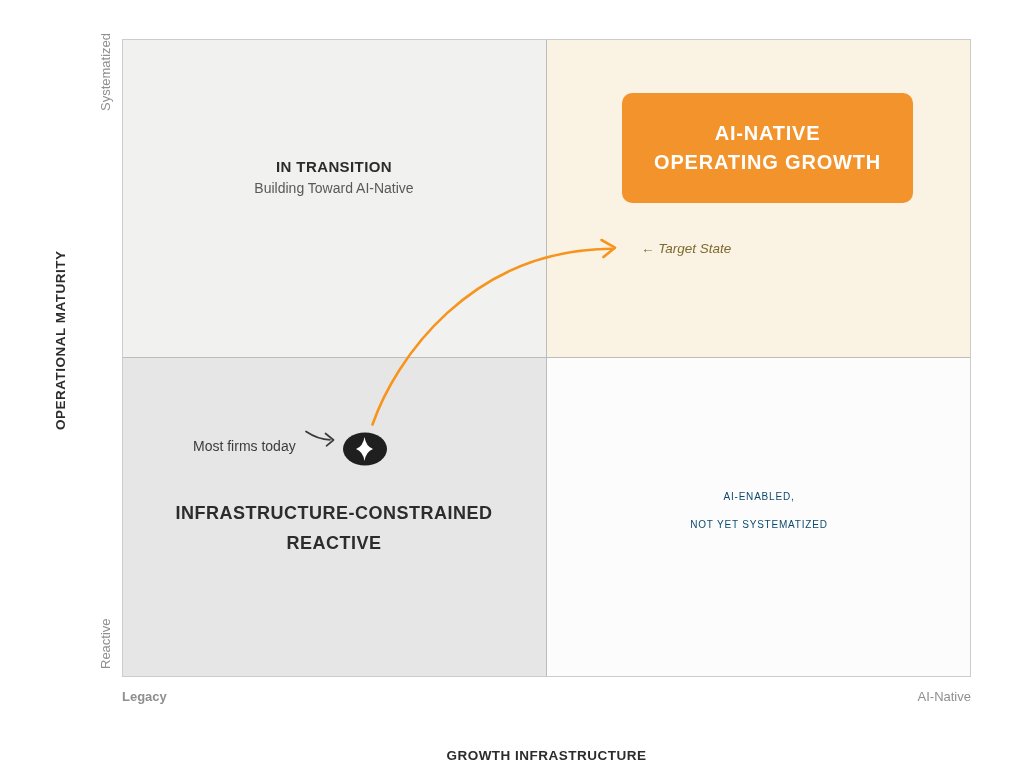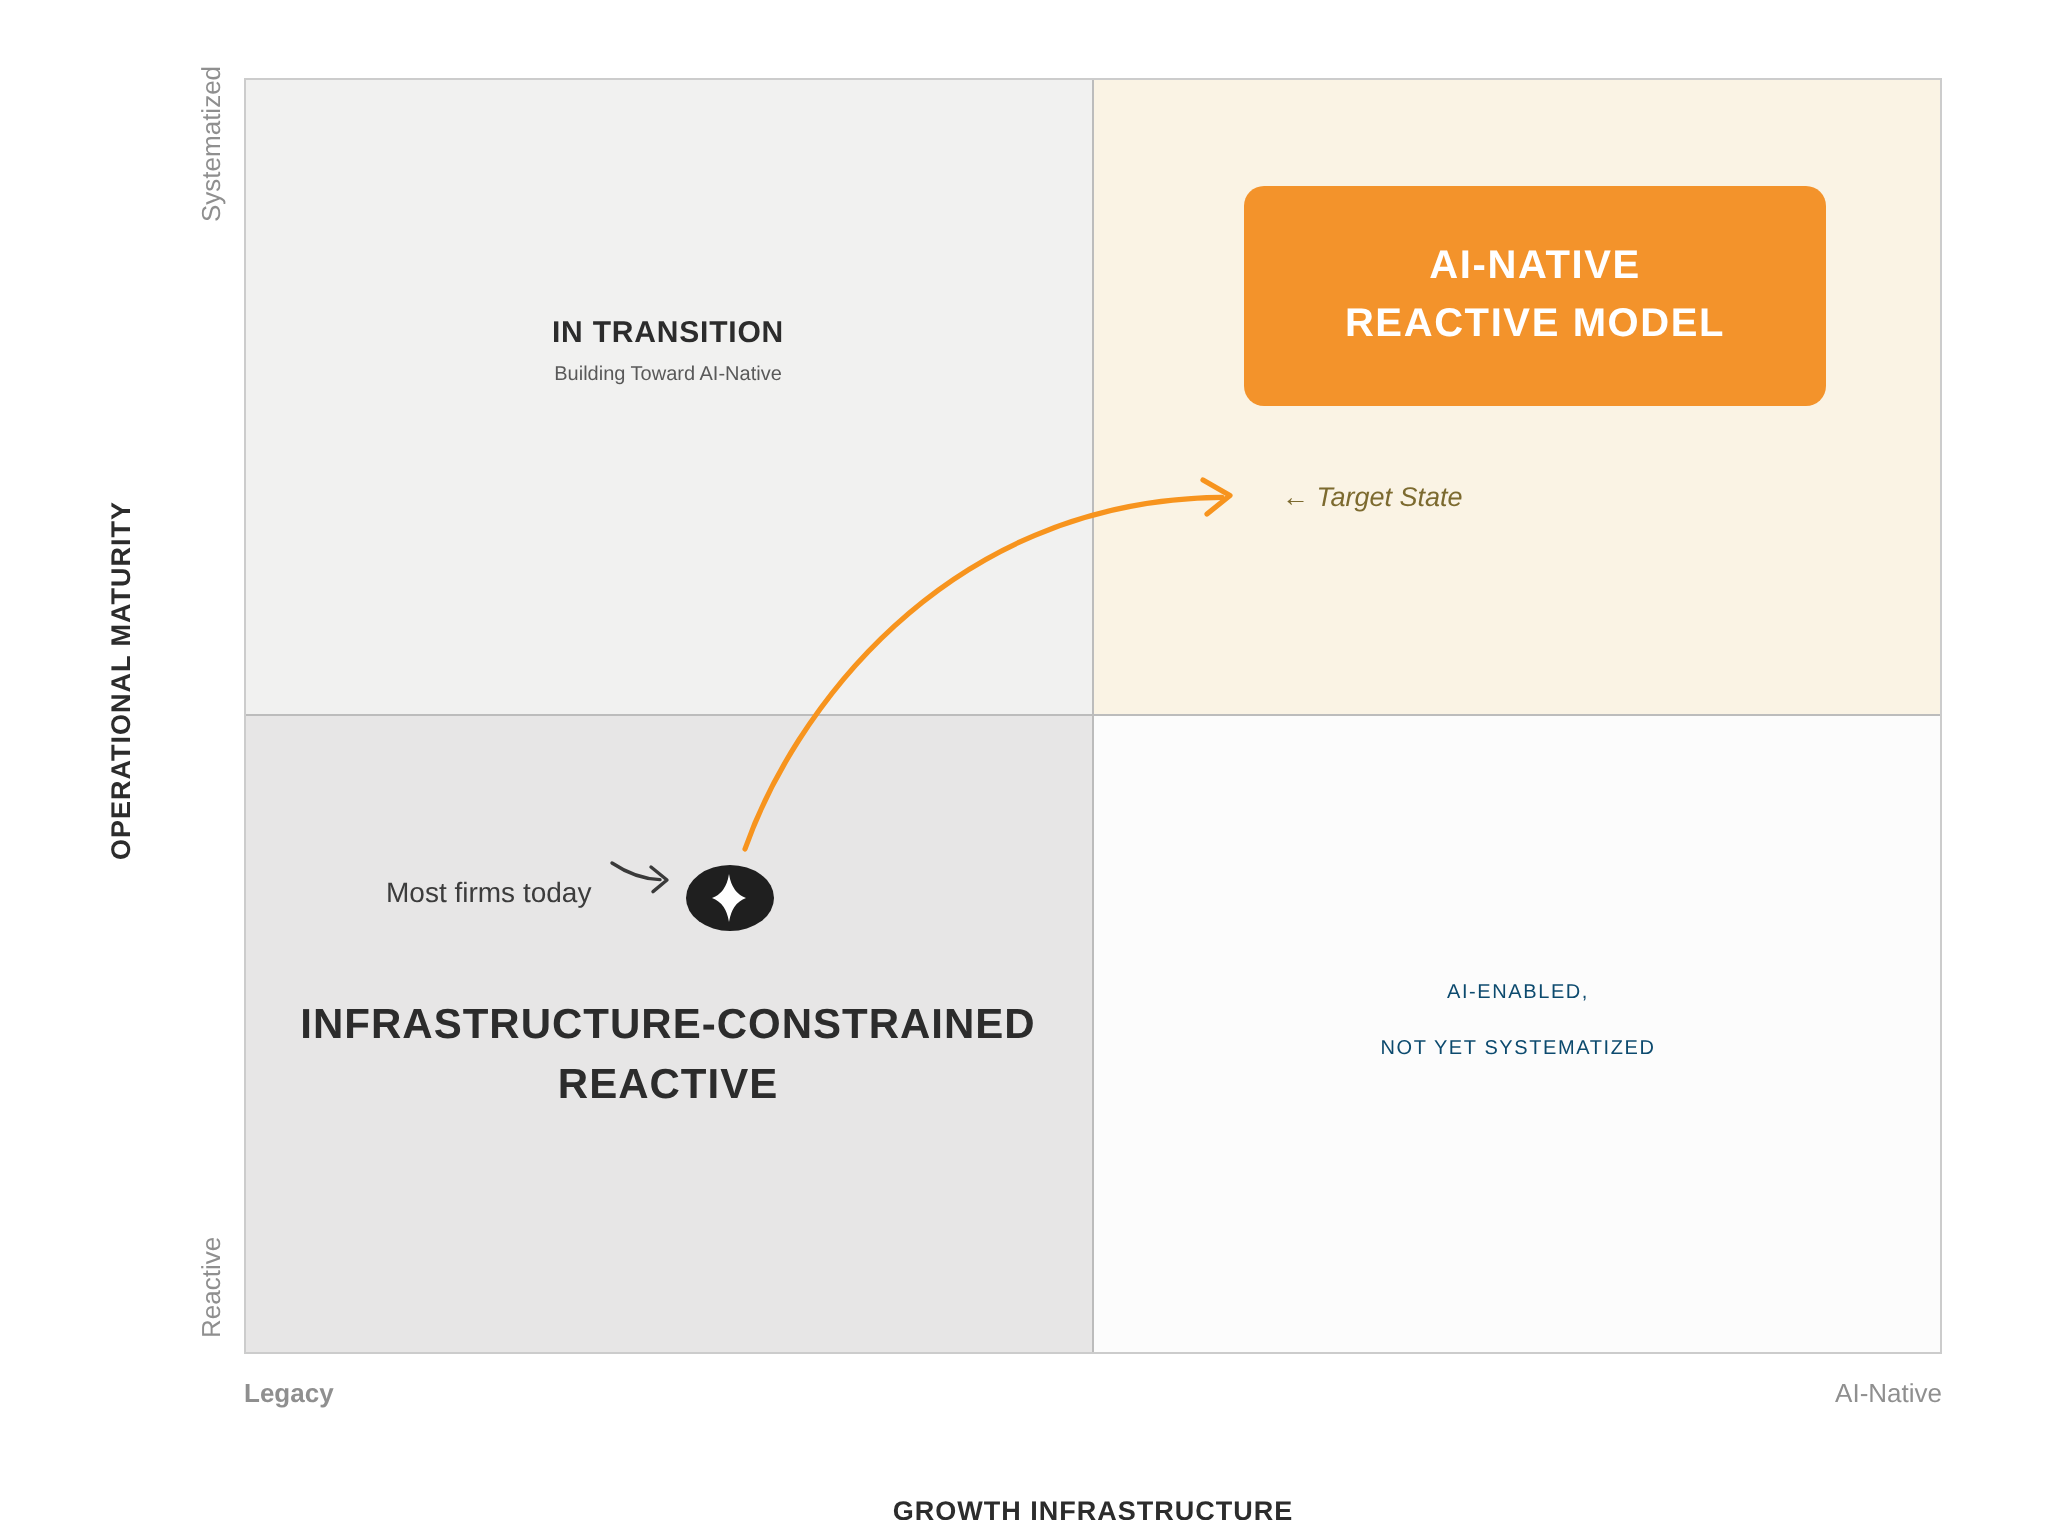--- a/index.html
+++ b/index.html
@@ -33,22 +33,22 @@
 
   
   .center-text { position: absolute; text-align: center; }
   .q-title {
     font-weight: bold;
     font-size: 15px;
     letter-spacing: 0.4px;
     color: #2c2c2c;
     line-height: 22px;
   }
-  .q-title.two-line { font-size: 21px; letter-spacing: 0.5px; line-height: 30px; }
-  .q-sub { font-size: 10px; color: #595959; line-height: 20px; }
+  .q-title.two-line { font-size: 18px; letter-spacing: 0.5px; line-height: 30px; }
+  .q-sub { font-size: 14px; color: #595959; line-height: 20px; }
   .q-ghost {
     font-size: 10px;
     color: #0c4a6e;
     letter-spacing: 0.8px;
     line-height: 28px;
   }
   #tl-text { left: 122px; top: 156px; width: 424px; }
   #bl-text { left: 122px; top: 498px; width: 424px; }
   #br-text { left: 547px; top: 483px; width: 424px; }
 
@@ -131,21 +131,21 @@
     <div class="divider-h"></div>
   </div>
 
   <div id="tl-text" class="center-text">
     <div class="q-title">IN TRANSITION</div>
     <div class="q-sub">Building Toward AI-Native</div>
   </div>
 
   <div id="ai-native-box">
     <div class="box-line">AI-NATIVE</div>
-    <div class="box-line">REACTIVE MODEL</div>
+    <div class="box-line">OPERATING GROWTH</div>
   </div>
 
   <div id="target-state">← Target State</div>
 
   <div id="marker-label">Most firms today</div>
 
   <div id="bl-text" class="center-text">
     <div class="q-title two-line">INFRASTRUCTURE-CONSTRAINED</div>
     <div class="q-title two-line">REACTIVE</div>
   </div>

